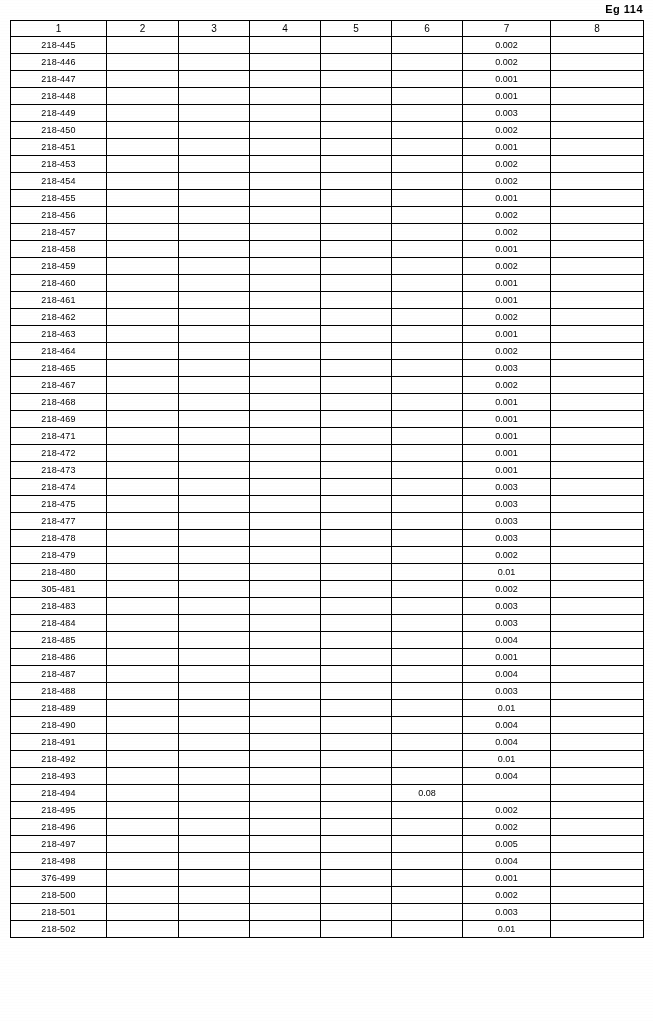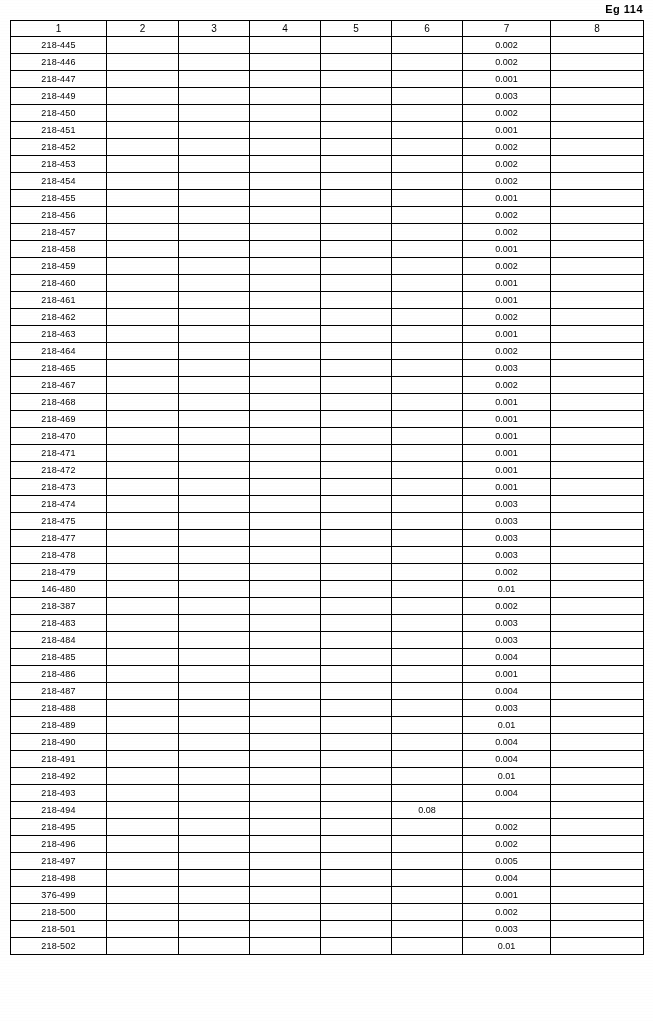--- a/index.html
+++ b/index.html
@@ -143,20 +143,30 @@
             <td class="cell-id">218-447</td>
             <td class="cell-val"></td>
             <td class="cell-val"></td>
             <td class="cell-val"></td>
             <td class="cell-val"></td>
             <td class="cell-val"></td>
             <td class="cell-val">0.001</td>
             <td class="cell-val"></td>
           </tr>
           <tr>
+            <td class="cell-id">218-448</td>
+            <td class="cell-val"></td>
+            <td class="cell-val"></td>
+            <td class="cell-val"></td>
+            <td class="cell-val"></td>
+            <td class="cell-val"></td>
+            <td class="cell-val">0.001</td>
+            <td class="cell-val"></td>
+          </tr>
+          <tr>
             <td class="cell-id">218-449</td>
             <td class="cell-val"></td>
             <td class="cell-val"></td>
             <td class="cell-val"></td>
             <td class="cell-val"></td>
             <td class="cell-val"></td>
             <td class="cell-val">0.003</td>
             <td class="cell-val"></td>
           </tr>
           <tr>
@@ -173,30 +183,20 @@
             <td class="cell-id">218-451</td>
             <td class="cell-val"></td>
             <td class="cell-val"></td>
             <td class="cell-val"></td>
             <td class="cell-val"></td>
             <td class="cell-val"></td>
             <td class="cell-val">0.001</td>
             <td class="cell-val"></td>
           </tr>
           <tr>
-            <td class="cell-id">218-452</td>
-            <td class="cell-val"></td>
-            <td class="cell-val"></td>
-            <td class="cell-val"></td>
-            <td class="cell-val"></td>
-            <td class="cell-val"></td>
-            <td class="cell-val">0.002</td>
-            <td class="cell-val"></td>
-          </tr>
-          <tr>
             <td class="cell-id">218-453</td>
             <td class="cell-val"></td>
             <td class="cell-val"></td>
             <td class="cell-val"></td>
             <td class="cell-val"></td>
             <td class="cell-val"></td>
             <td class="cell-val">0.002</td>
             <td class="cell-val"></td>
           </tr>
           <tr>
@@ -343,30 +343,20 @@
             <td class="cell-id">218-469</td>
             <td class="cell-val"></td>
             <td class="cell-val"></td>
             <td class="cell-val"></td>
             <td class="cell-val"></td>
             <td class="cell-val"></td>
             <td class="cell-val">0.001</td>
             <td class="cell-val"></td>
           </tr>
           <tr>
-            <td class="cell-id">218-470</td>
-            <td class="cell-val"></td>
-            <td class="cell-val"></td>
-            <td class="cell-val"></td>
-            <td class="cell-val"></td>
-            <td class="cell-val"></td>
-            <td class="cell-val">0.001</td>
-            <td class="cell-val"></td>
-          </tr>
-          <tr>
             <td class="cell-id">218-471</td>
             <td class="cell-val"></td>
             <td class="cell-val"></td>
             <td class="cell-val"></td>
             <td class="cell-val"></td>
             <td class="cell-val"></td>
             <td class="cell-val">0.001</td>
             <td class="cell-val"></td>
           </tr>
           <tr>
@@ -433,31 +423,31 @@
             <td class="cell-id">218-479</td>
             <td class="cell-val"></td>
             <td class="cell-val"></td>
             <td class="cell-val"></td>
             <td class="cell-val"></td>
             <td class="cell-val"></td>
             <td class="cell-val">0.002</td>
             <td class="cell-val"></td>
           </tr>
           <tr>
-            <td class="cell-id">146-480</td>
+            <td class="cell-id">218-480</td>
             <td class="cell-val"></td>
             <td class="cell-val"></td>
             <td class="cell-val"></td>
             <td class="cell-val"></td>
             <td class="cell-val"></td>
             <td class="cell-val">0.01</td>
             <td class="cell-val"></td>
           </tr>
           <tr>
-            <td class="cell-id">218-387</td>
+            <td class="cell-id">305-481</td>
             <td class="cell-val"></td>
             <td class="cell-val"></td>
             <td class="cell-val"></td>
             <td class="cell-val"></td>
             <td class="cell-val"></td>
             <td class="cell-val">0.002</td>
             <td class="cell-val"></td>
           </tr>
           <tr>
             <td class="cell-id">218-483</td>

